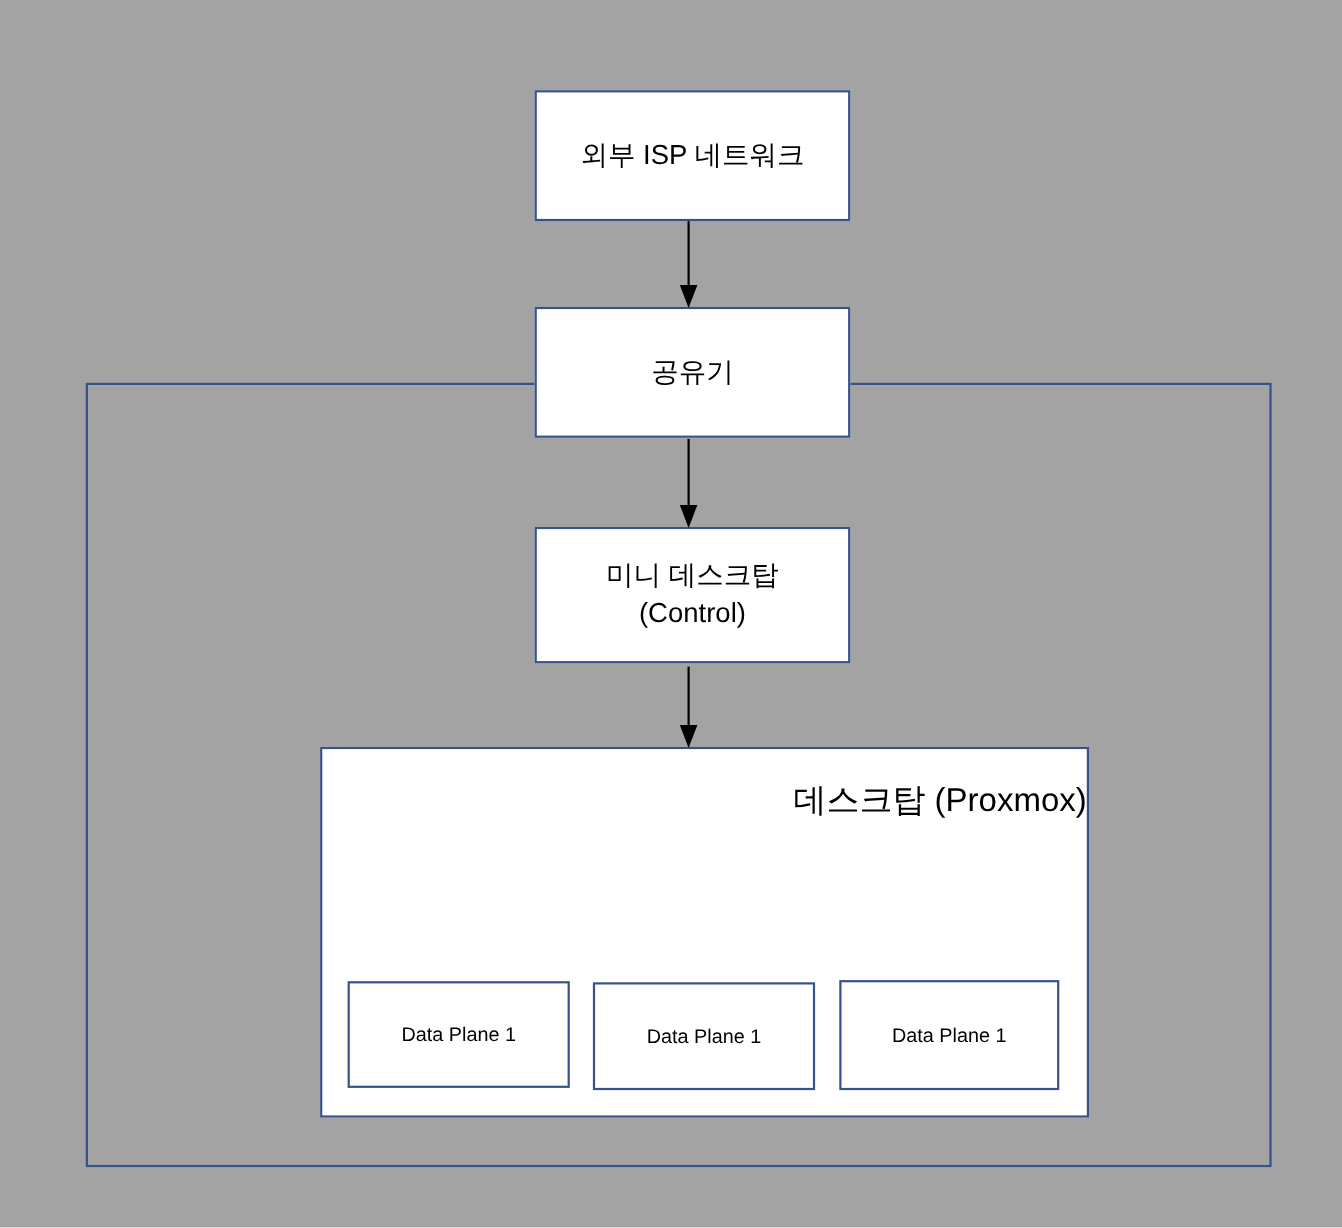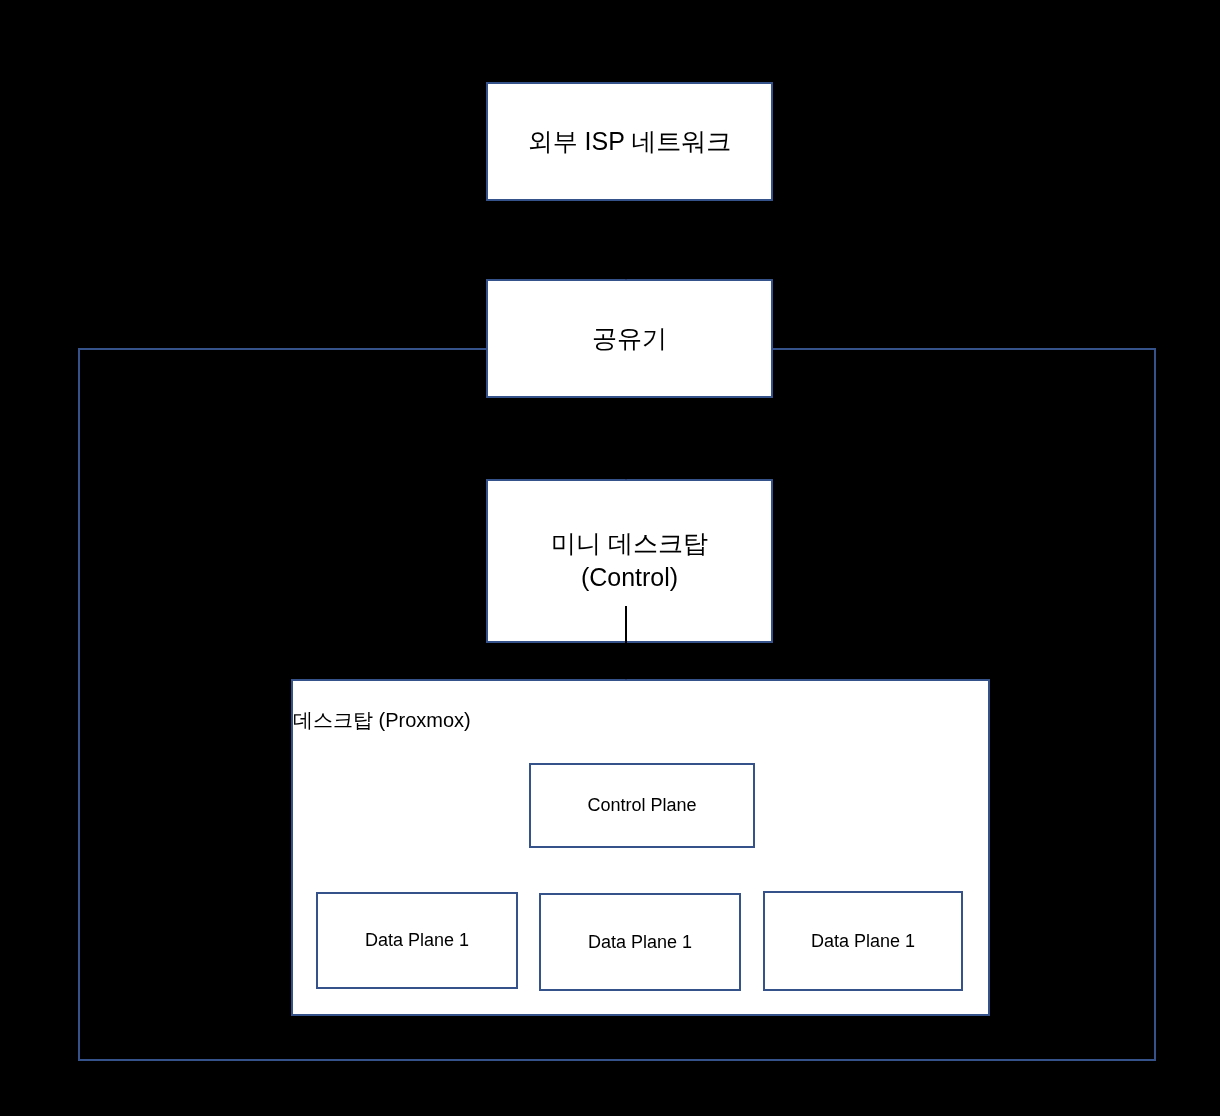--- a/index.html
+++ b/index.html
@@ -10,21 +10,21 @@
   }
   body {
     font-family: "Liberation Sans", "DejaVu Sans", sans-serif;
     color: #000000;
   }
 
   #diagram-canvas {
     position: relative;
     width: 1220px;
     height: 1116px;
-    background: #000000;
+    background: #a3a3a3;
     overflow: hidden;
   }
 
   
   .node-box {
     position: absolute;
     box-sizing: border-box;
     border: 2px solid #35528a;
     background: #ffffff;
     display: flex;
@@ -56,21 +56,21 @@
     height: 119px;
     font-size: 25px;
     z-index: 4;
     font-family: Liberation Serif, serif;
   }
 
   #mini-desktop-box {
     left: 486px;
     top: 479px;
     width: 287px;
-    height: 164px;
+    height: 124px;
     font-size: 25px;
   }
 
   
   #lan-frame {
     position: absolute;
     left: 78px;
     top: 348px;
     width: 1078px;
     height: 713px;
@@ -91,22 +91,22 @@
     border: 2px solid #35528a;
     background: #ffffff;
     z-index: 2;
   }
 
   #proxmox-title {
     position: absolute;
     left: 0;
     top: 26px;
     width: 100%;
-    text-align: left;
-    font-size: 20px;
+    text-align: right;
+    font-size: 30px;
     white-space: nowrap;
   }
 
   #control-plane-box {
     left: 529px;
     top: 763px;
     width: 226px;
     height: 85px;
     font-size: 18px;
     z-index: 3;
@@ -188,23 +188,20 @@
 
   <svg class="arrow" id="arrow-mini-proxmox" viewBox="0 0 30 74" preserveAspectRatio="none">
     <line x1="15" y1="0" x2="15" y2="55" stroke-width="2"></line>
     <polygon points="7,53 23,53 15,74"></polygon>
   </svg>
 
   <div id="proxmox-box">
     <div id="proxmox-title">데스크탑 (Proxmox)</div>
   </div>
 
-  <div class="node-box" id="control-plane-box">
-    <span class="node-label">Control Plane</span>
-  </div>
 
   <div class="node-box" id="data-plane-1-box">
     <span class="node-label">Data Plane 1</span>
   </div>
 
   <div class="node-box" id="data-plane-2-box">
     <span class="node-label">Data Plane 1</span>
   </div>
 
   <div class="node-box" id="data-plane-3-box">

